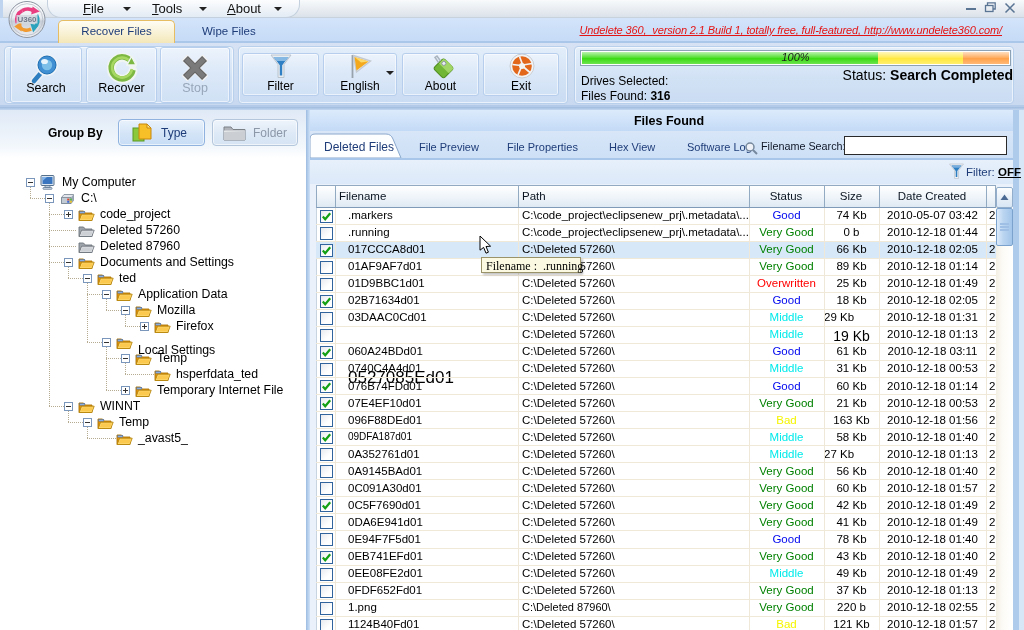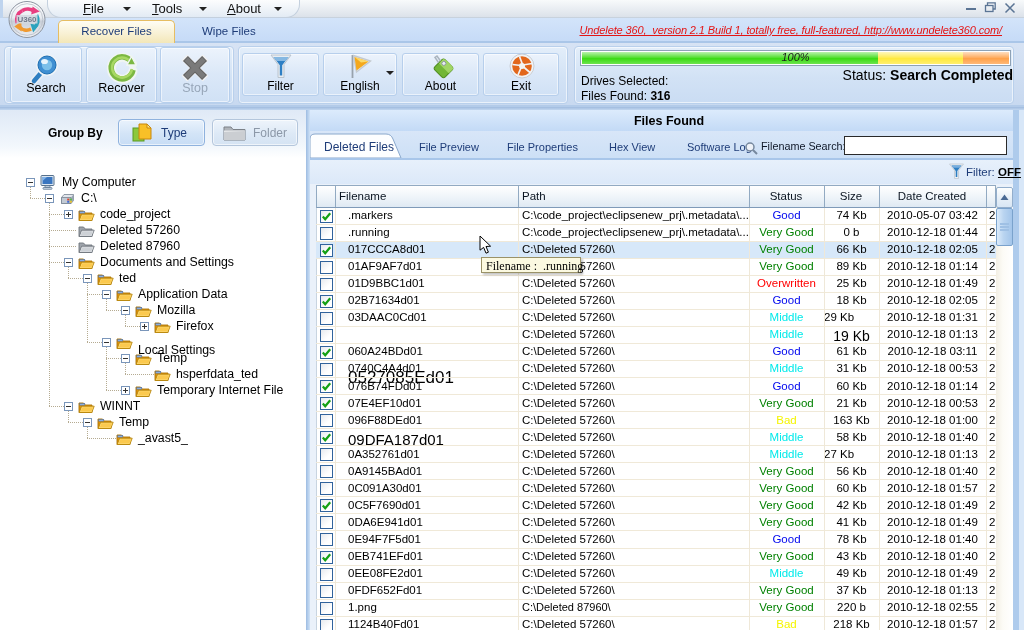--- a/index.html
+++ b/index.html
@@ -568,28 +568,28 @@
 <div class="ab txt" style="left:749px;top:396.575px;width:75px;text-align:center;font-size:11.5px;color:#008000;">Very Good</div>
 <div class="ab txt" style="left:824px;top:396.575px;width:55px;text-align:center;font-size:11.5px;color:#000;">21 Kb</div>
 <div class="ab txt" style="left:879px;top:396.575px;width:107px;text-align:center;font-size:11.5px;color:#000;">2010-12-18 00:53</div>
 <div class="ab txt" style="left:989px;top:396.575px;width:7px;overflow:hidden;font-size:11.5px;color:#000;">2</div>
 <div class="ab" style="left:316px;top:428.15000000000003px;width:680px;height:1px;background:#f0e9d8;"></div>
 <div class="ab" style="left:319.5px;top:414.125px;width:13px;height:13px;background:linear-gradient(135deg,#e7eaee,#ffffff 65%);border:1.5px solid #31639c;"></div>
 <div class="ab txt" style="left:348px;top:413.625px;font-size:11.5px;color:#000;">096F88DEd01</div>
 <div class="ab txt" style="left:522px;top:413.625px;font-size:11.5px;color:#000;">C:\Deleted 57260\ </div>
 <div class="ab txt" style="left:749px;top:413.625px;width:75px;text-align:center;font-size:11.5px;color:#f5f500;">Bad</div>
 <div class="ab txt" style="left:824px;top:413.625px;width:55px;text-align:center;font-size:11.5px;color:#000;">163 Kb</div>
-<div class="ab txt" style="left:879px;top:413.625px;width:107px;text-align:center;font-size:11.5px;color:#000;">2010-12-18 01:00</div>
+<div class="ab txt" style="left:879px;top:413.625px;width:107px;text-align:center;font-size:11.5px;color:#000;">2010-12-18 01:56</div>
 <div class="ab txt" style="left:989px;top:413.625px;width:7px;overflow:hidden;font-size:11.5px;color:#000;">2</div>
 <div class="ab" style="left:316px;top:445.2px;width:680px;height:1px;background:#f0e9d8;"></div>
 <div class="ab" style="left:319.5px;top:431.17499999999995px;width:13px;height:13px;background:linear-gradient(135deg,#e7eaee,#ffffff 65%);border:1.5px solid #31639c;"></div>
 <svg class="ab" style="left:320.5px;top:432.17499999999995px;" width="11" height="11" viewBox="0 0 11 11">
     <path d="M1.8 5.5 L4.2 8.2 L9.2 2.2" fill="none" stroke="#14a014" stroke-width="2.2"></path>
   </svg>
-<div class="ab txt" style="left:348px;top:430.67499999999995px;font-size:15px;color:#000;">09DFA187d01</div>
+<div class="ab txt" style="left:348px;top:430.67499999999995px;font-size:10px;color:#000;">09DFA187d01</div>
 <div class="ab txt" style="left:522px;top:430.67499999999995px;font-size:11.5px;color:#000;">C:\Deleted 57260\ </div>
 <div class="ab txt" style="left:749px;top:430.67499999999995px;width:75px;text-align:center;font-size:11.5px;color:#00eaea;">Middle</div>
 <div class="ab txt" style="left:824px;top:430.67499999999995px;width:55px;text-align:center;font-size:11.5px;color:#000;">58 Kb</div>
 <div class="ab txt" style="left:879px;top:430.67499999999995px;width:107px;text-align:center;font-size:11.5px;color:#000;">2010-12-18 01:40</div>
 <div class="ab txt" style="left:989px;top:430.67499999999995px;width:7px;overflow:hidden;font-size:11.5px;color:#000;">2</div>
 <div class="ab" style="left:316px;top:462.25000000000006px;width:680px;height:1px;background:#f0e9d8;"></div>
 <div class="ab" style="left:319.5px;top:448.225px;width:13px;height:13px;background:linear-gradient(135deg,#e7eaee,#ffffff 65%);border:1.5px solid #31639c;"></div>
 <div class="ab txt" style="left:348px;top:447.725px;font-size:11.5px;color:#000;">0A352761d01</div>
 <div class="ab txt" style="left:522px;top:447.725px;font-size:11.5px;color:#000;">C:\Deleted 57260\ </div>
 <div class="ab txt" style="left:749px;top:447.725px;width:75px;text-align:center;font-size:11.5px;color:#00eaea;">Middle</div>
@@ -672,21 +672,21 @@
 <div class="ab txt" style="left:522px;top:601.1750000000001px;font-size:11px;color:#000;">C:\Deleted 87960\ </div>
 <div class="ab txt" style="left:749px;top:601.1750000000001px;width:75px;text-align:center;font-size:11.5px;color:#008000;">Very Good</div>
 <div class="ab txt" style="left:824px;top:601.1750000000001px;width:55px;text-align:center;font-size:11.5px;color:#000;">220 b</div>
 <div class="ab txt" style="left:879px;top:601.1750000000001px;width:107px;text-align:center;font-size:11.5px;color:#000;">2010-12-18 02:55</div>
 <div class="ab txt" style="left:989px;top:601.1750000000001px;width:7px;overflow:hidden;font-size:11.5px;color:#000;">2</div>
 
 <div class="ab" style="left:319.5px;top:618.725px;width:13px;height:13px;background:linear-gradient(135deg,#e7eaee,#ffffff 65%);border:1.5px solid #31639c;"></div>
 <div class="ab txt" style="left:348px;top:618.225px;font-size:11.5px;color:#000;">1124B40Fd01</div>
 <div class="ab txt" style="left:522px;top:618.225px;font-size:11.5px;color:#000;">C:\Deleted 57260\ </div>
 <div class="ab txt" style="left:749px;top:618.225px;width:75px;text-align:center;font-size:11.5px;color:#f5f500;">Bad</div>
-<div class="ab txt" style="left:824px;top:618.225px;width:55px;text-align:center;font-size:11.5px;color:#000;">218 Kb</div>
+<div class="ab txt" style="left:824px;top:618.225px;width:55px;text-align:center;font-size:11.5px;color:#000;">121 Kb</div>
 <div class="ab txt" style="left:879px;top:618.225px;width:107px;text-align:center;font-size:11.5px;color:#000;">2010-12-18 01:57</div>
 <div class="ab txt" style="left:989px;top:618.225px;width:7px;overflow:hidden;font-size:11.5px;color:#000;">2</div>
 <div class="ab" style="left:335px;top:207.5px;width:1px;height:422.5px;background:#efe8d8;"></div>
 <div class="ab" style="left:518px;top:207.5px;width:1px;height:422.5px;background:#efe8d8;"></div>
 <div class="ab" style="left:749px;top:207.5px;width:1px;height:422.5px;background:#efe8d8;"></div>
 <div class="ab" style="left:824px;top:207.5px;width:1px;height:422.5px;background:#efe8d8;"></div>
 <div class="ab" style="left:879px;top:207.5px;width:1px;height:422.5px;background:#efe8d8;"></div>
 <div class="ab" style="left:986px;top:207.5px;width:1px;height:422.5px;background:#efe8d8;"></div>
 <div class="ab" style="left:996px;top:187px;width:17px;height:443px;background:linear-gradient(to right,#f3efe4,#fcfbf6 40%,#ffffff);"></div>
 <div class="ab" style="left:996px;top:187px;width:17px;height:21px;background:linear-gradient(#fdfefe,#e8f0f8 50%,#d8e6f4);border:1px solid #93aecc;border-radius:2px;"></div>

